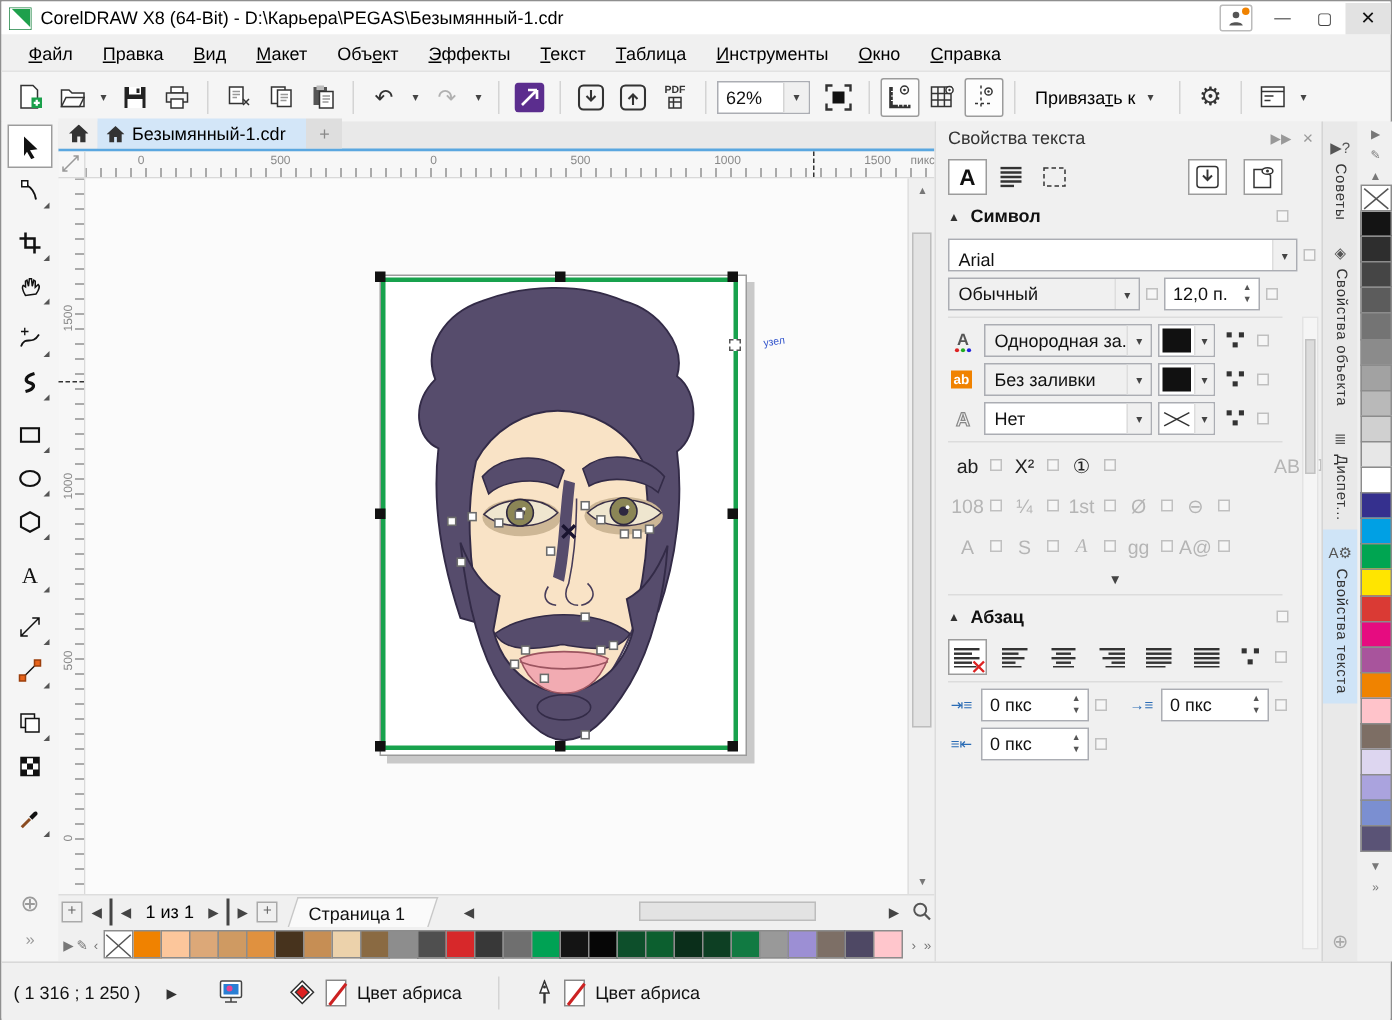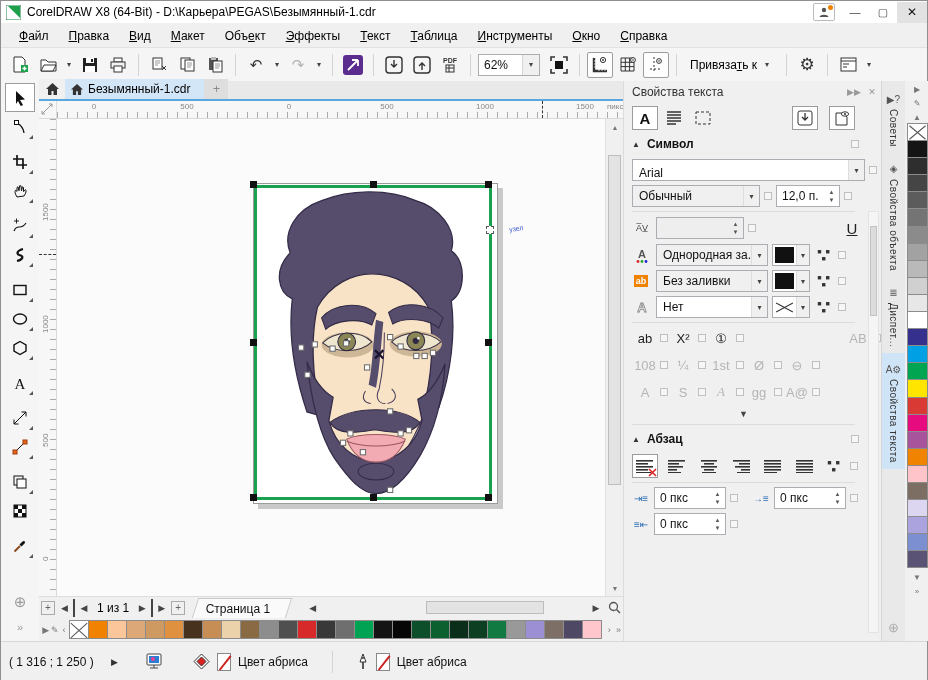--- a/index.html
+++ b/index.html
@@ -688,33 +688,20 @@
           <span>12,0 п.</span>
           <span class="ud">
             <span>▲</span>
             <span>▼</span>
           </span>
         </span>
       <span class="chk"></span>
     </div>
     <div class="dk-div"></div>
     <div class="dk-row">
-      <span class="rowicon" style="font-size:9px;">A̅V̲</span>
-      <span class="spinfield dis" style="width:88px;">
-          <span class="ud">
-            <span>▲</span>
-            <span>▼</span>
-          </span>
-        </span>
-      <span class="chk"></span>
-      <span style="flex:1;"></span>
-      <span class="cbtn" style="text-decoration:underline;font-size:15px;">U</span>
-      <span class="chk"></span>
-    </div>
-    <div class="dk-row">
       <span class="rowicon">
           <svg width="14" height="15" viewBox="0 0 14 15">
             <text x="7" y="10" text-anchor="middle" font-size="11" font-weight="bold" fill="#555" font-family="Liberation Sans">A</text>
             <circle cx="3" cy="13.5" r="1.4" fill="#d22"></circle>
             <circle cx="7" cy="13.5" r="1.4" fill="#2a2"></circle>
             <circle cx="11" cy="13.5" r="1.4" fill="#22d"></circle>
           </svg>
         </span>
       <span class="select gray" style="width:112px;">
           <span>Однородная за...</span>

